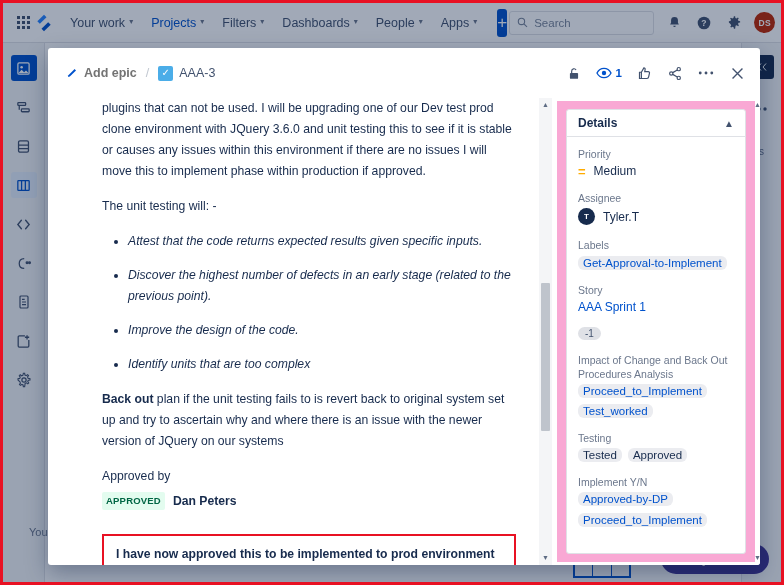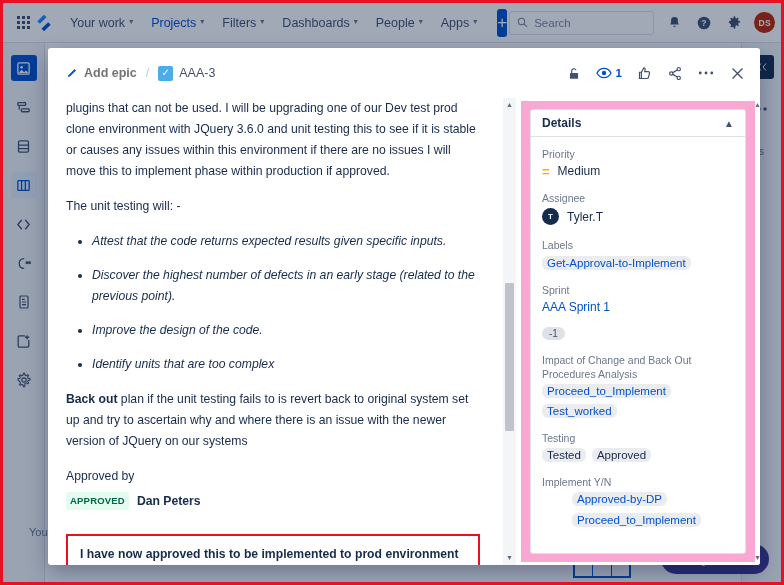--- a/index.html
+++ b/index.html
@@ -173,20 +173,21 @@
   .watch-count { color: #0052cc; font-weight: bold; }
 
   #modal-body { flex: 1; display: flex; min-height: 0; }
 
   
   #content-col {
     width: 455px; flex: 0 0 455px;
     position: relative;
     overflow: hidden;
     border-right: 1px solid transparent;
+    margin-left: 36px;
   }
   #content-inner {
     padding: 0 22px 0 18px;
     font-size: 12.2px; color: #172b4d; line-height: 1.72;
   }
   #content-inner p { margin: 0 0 14px 0; }
   #content-inner ul { margin: 0 0 14px 0; padding-left: 26px; font-style: italic; }
   #content-inner li { margin-bottom: 13px; }
   .lbl-approved {
     display: inline-block;
@@ -256,21 +257,21 @@
   }
   .chips { display:flex; flex-wrap:wrap; gap: 6px; }
   .chip {
     background: #ebecf0; color: #0052cc;
     border-radius: 6px; padding: 1px 5px;
     font-size: 11.5px; white-space: nowrap;
   }
   .chip.plain { color: #172b4d; }
   .chip.small { font-size: 10px; color:#42526e; background:#dfe1e6; border-radius: 8px; padding: 1px 7px;}
   .link { color: #0052cc; font-size: 12px; }
-  .chips.stacked { flex-direction: column; align-items: flex-start; gap: 7px; margin-left: 30px; }
+  .chips.stacked { flex-direction: column; align-items: flex-start; gap: 7px; }
 
   #right-scroll {
     position:absolute; right: -4px; top: 0; bottom: 0; width: 13px;
     display:flex; flex-direction: column; justify-content: space-between; align-items:center;
   }
 </style>
 </head>
 <body>
 
 <div id="screen">
@@ -573,21 +574,21 @@
               </div>
 
               <div class="fld">
                 <div class="fld-label">Labels</div>
                 <div class="chips">
                   <span class="chip">Get-Approval-to-Implement</span>
                 </div>
               </div>
 
               <div class="fld">
-                <div class="fld-label">Sprint</div>
+                <div class="fld-label">Story</div>
                 <div class="link">AAA Sprint 1</div>
               </div>
 
               <div class="fld">
                 <div class="chips">
                   <span class="chip small">-1</span>
                 </div>
               </div>
 
               <div class="fld">

